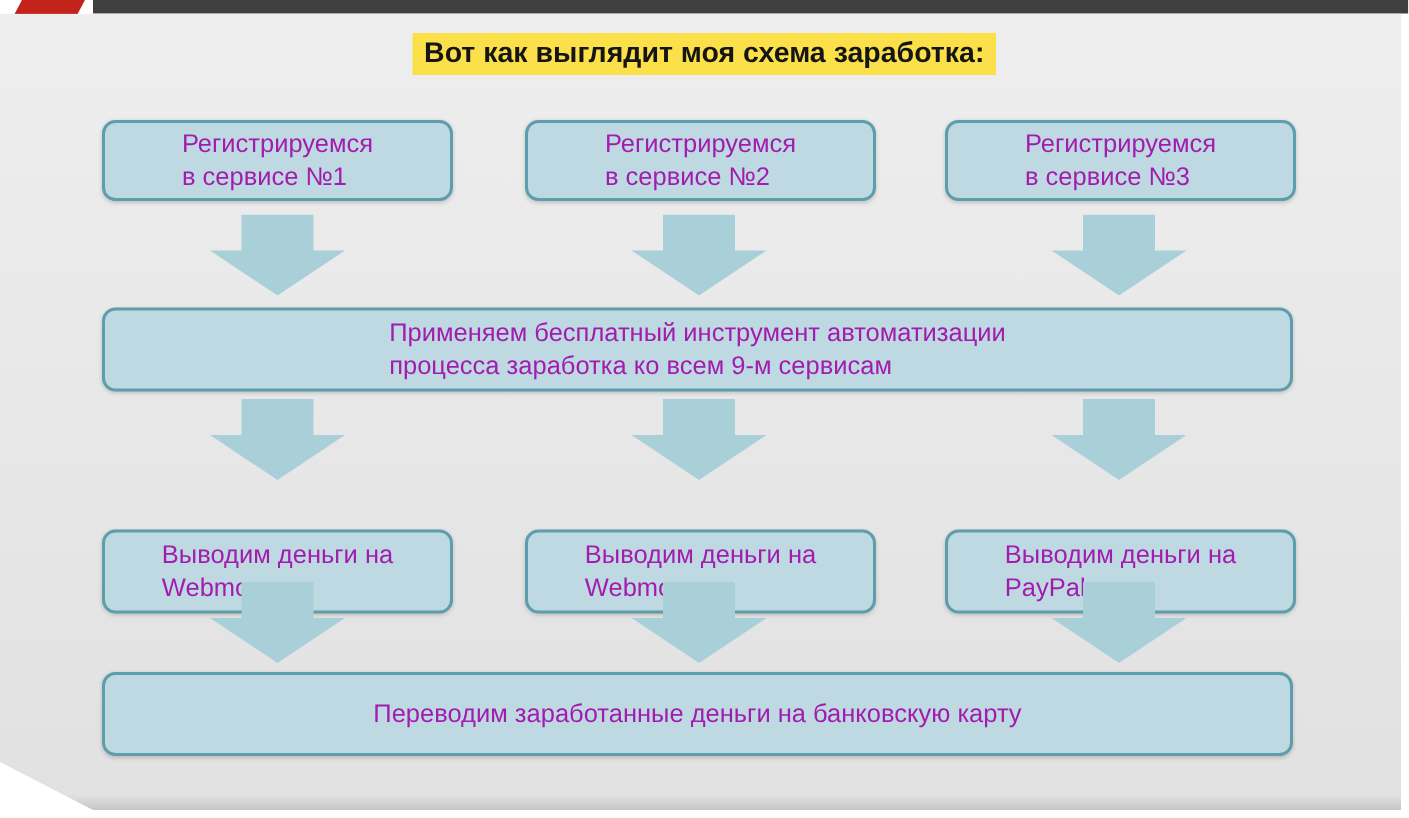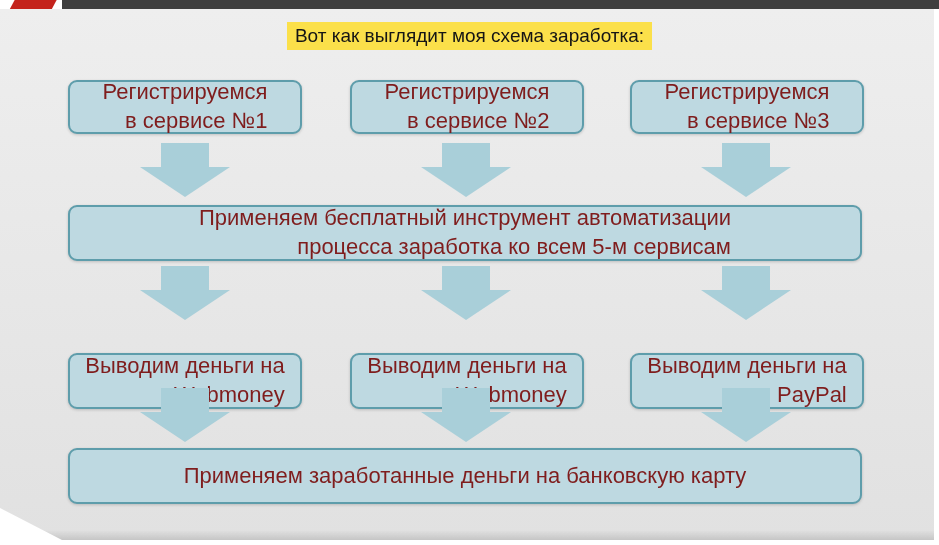--- a/index.html
+++ b/index.html
@@ -54,35 +54,35 @@
     left: 0;
     top: 22px;
     width: 100%;
     text-align: center;
   }
   .title {
     display: inline-block;
     background: var(--highlight, #fbe04a);
     padding: 3px 8px;
     font-size: 19px;
-    font-weight: normal;
+    font-weight: bold;
     color: #151515;
   }
   .box {
     position: absolute;
     box-sizing: border-box;
     background: var(--box-fill, #bed9e1);
     border: 2px solid var(--box-border, #5e9dab);
     border-radius: 9px;
     display: flex;
     align-items: center;
     justify-content: center;
-    text-align: right;
-    font-size: 22px;
-    color: #7f1d1d;
+    text-align: left;
+    font-size: 17px;
+    color: #a21caf;
     line-height: 1.3;
     white-space: pre-line;
     box-shadow: 0 1px 3px rgba(0,0,0,0.18);
   }
   .b-small { width: 234px; height: 54px; }
   .col1 { left: 68px; }
   .col2 { left: 350px; }
   .col3 { left: 630px; }
   .row-top  { top: 80px; }
   .row-mid2 { top: 324px; height: 56px; margin-top: 29px; }
@@ -136,21 +136,21 @@
         <path d="M21 0 H69 V24 H90 L45 54 L0 24 H21 Z" fill="currentColor"></path>
       </svg>
   </div>
   <div class="arrow a-col3 a-row1">
     <svg viewBox="0 0 90 54">
         <path d="M21 0 H69 V24 H90 L45 54 L0 24 H21 Z" fill="currentColor"></path>
       </svg>
   </div>
 
   <div class="box box-wide mid">Применяем бесплатный инструмент автоматизации
-процесса заработка ко всем 5-м сервисам</div>
+процесса заработка ко всем 9-м сервисам</div>
 
   <div class="arrow a-col1 a-row2">
     <svg viewBox="0 0 90 54">
         <path d="M21 0 H69 V24 H90 L45 54 L0 24 H21 Z" fill="currentColor"></path>
       </svg>
   </div>
   <div class="arrow a-col2 a-row2">
     <svg viewBox="0 0 90 54">
         <path d="M21 0 H69 V24 H90 L45 54 L0 24 H21 Z" fill="currentColor"></path>
       </svg>
@@ -177,15 +177,15 @@
     <svg viewBox="0 0 90 54">
         <path d="M21 0 H69 V24 H90 L45 54 L0 24 H21 Z" fill="currentColor"></path>
       </svg>
   </div>
   <div class="arrow a-col3 a-row3">
     <svg viewBox="0 0 90 54">
         <path d="M21 0 H69 V24 H90 L45 54 L0 24 H21 Z" fill="currentColor"></path>
       </svg>
   </div>
 
-  <div class="box box-wide bottom">Применяем заработанные деньги на банковскую карту</div>
+  <div class="box box-wide bottom">Переводим заработанные деньги на банковскую карту</div>
 
 </div>
 
 </body></html>

